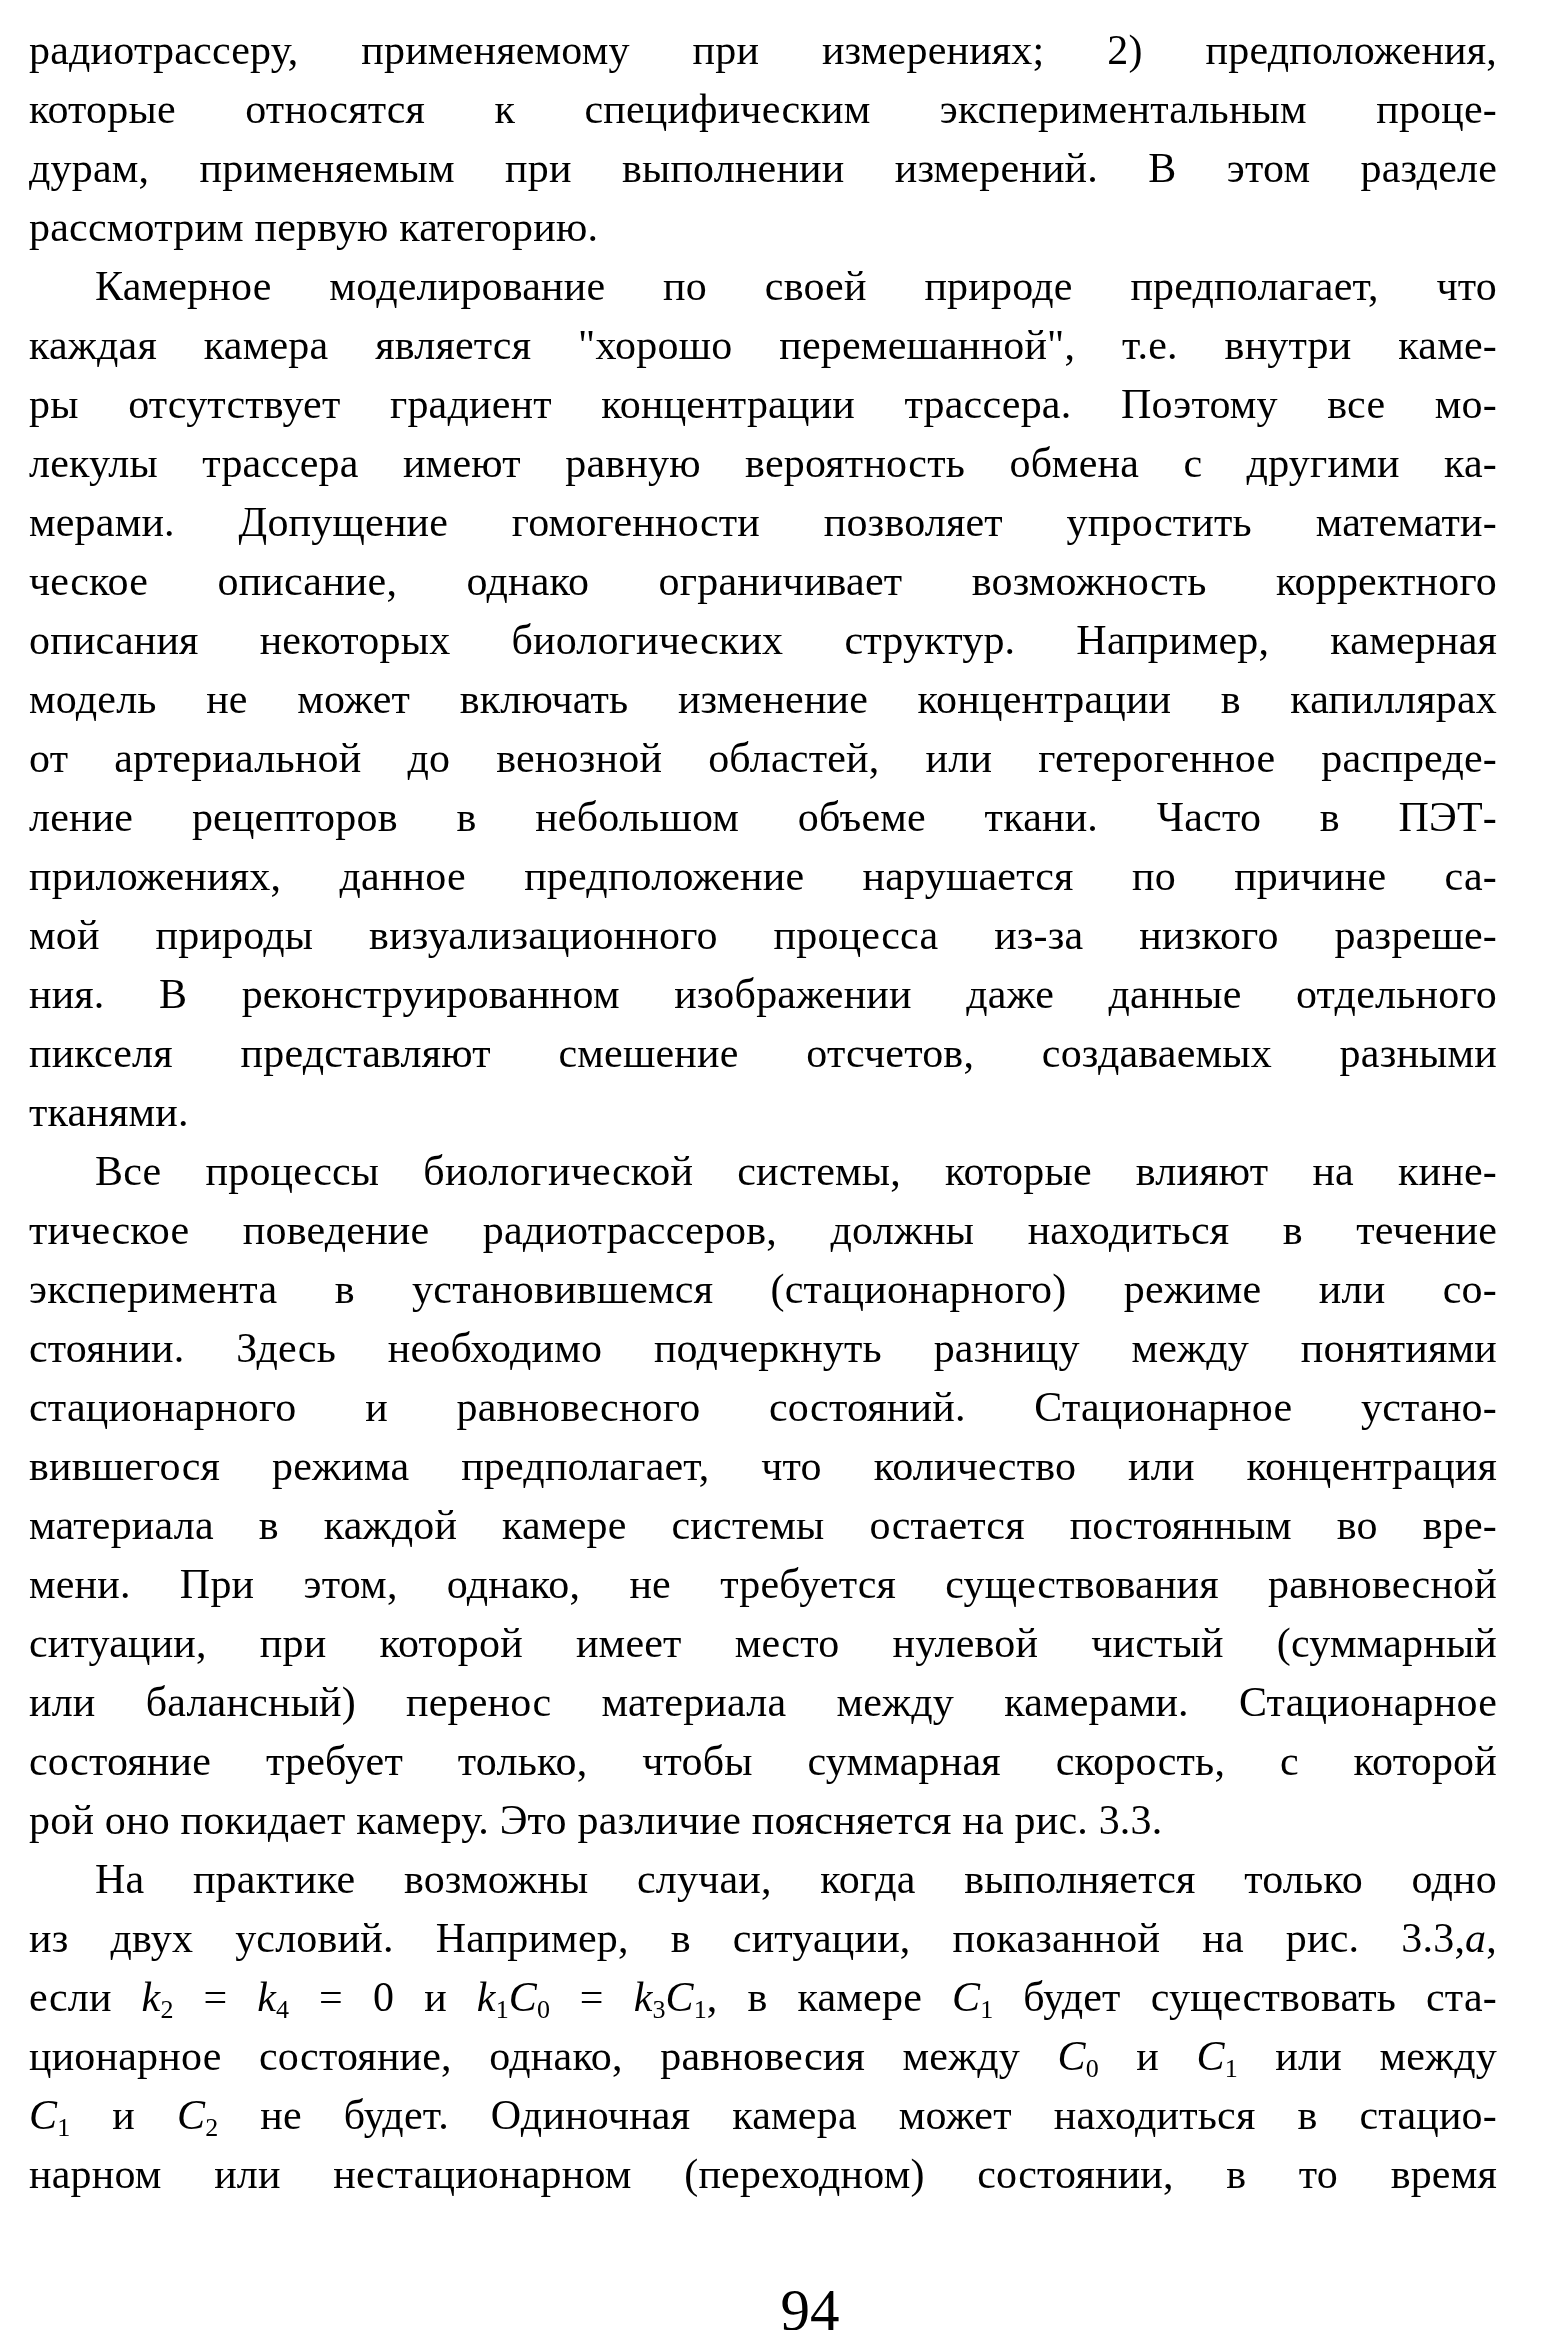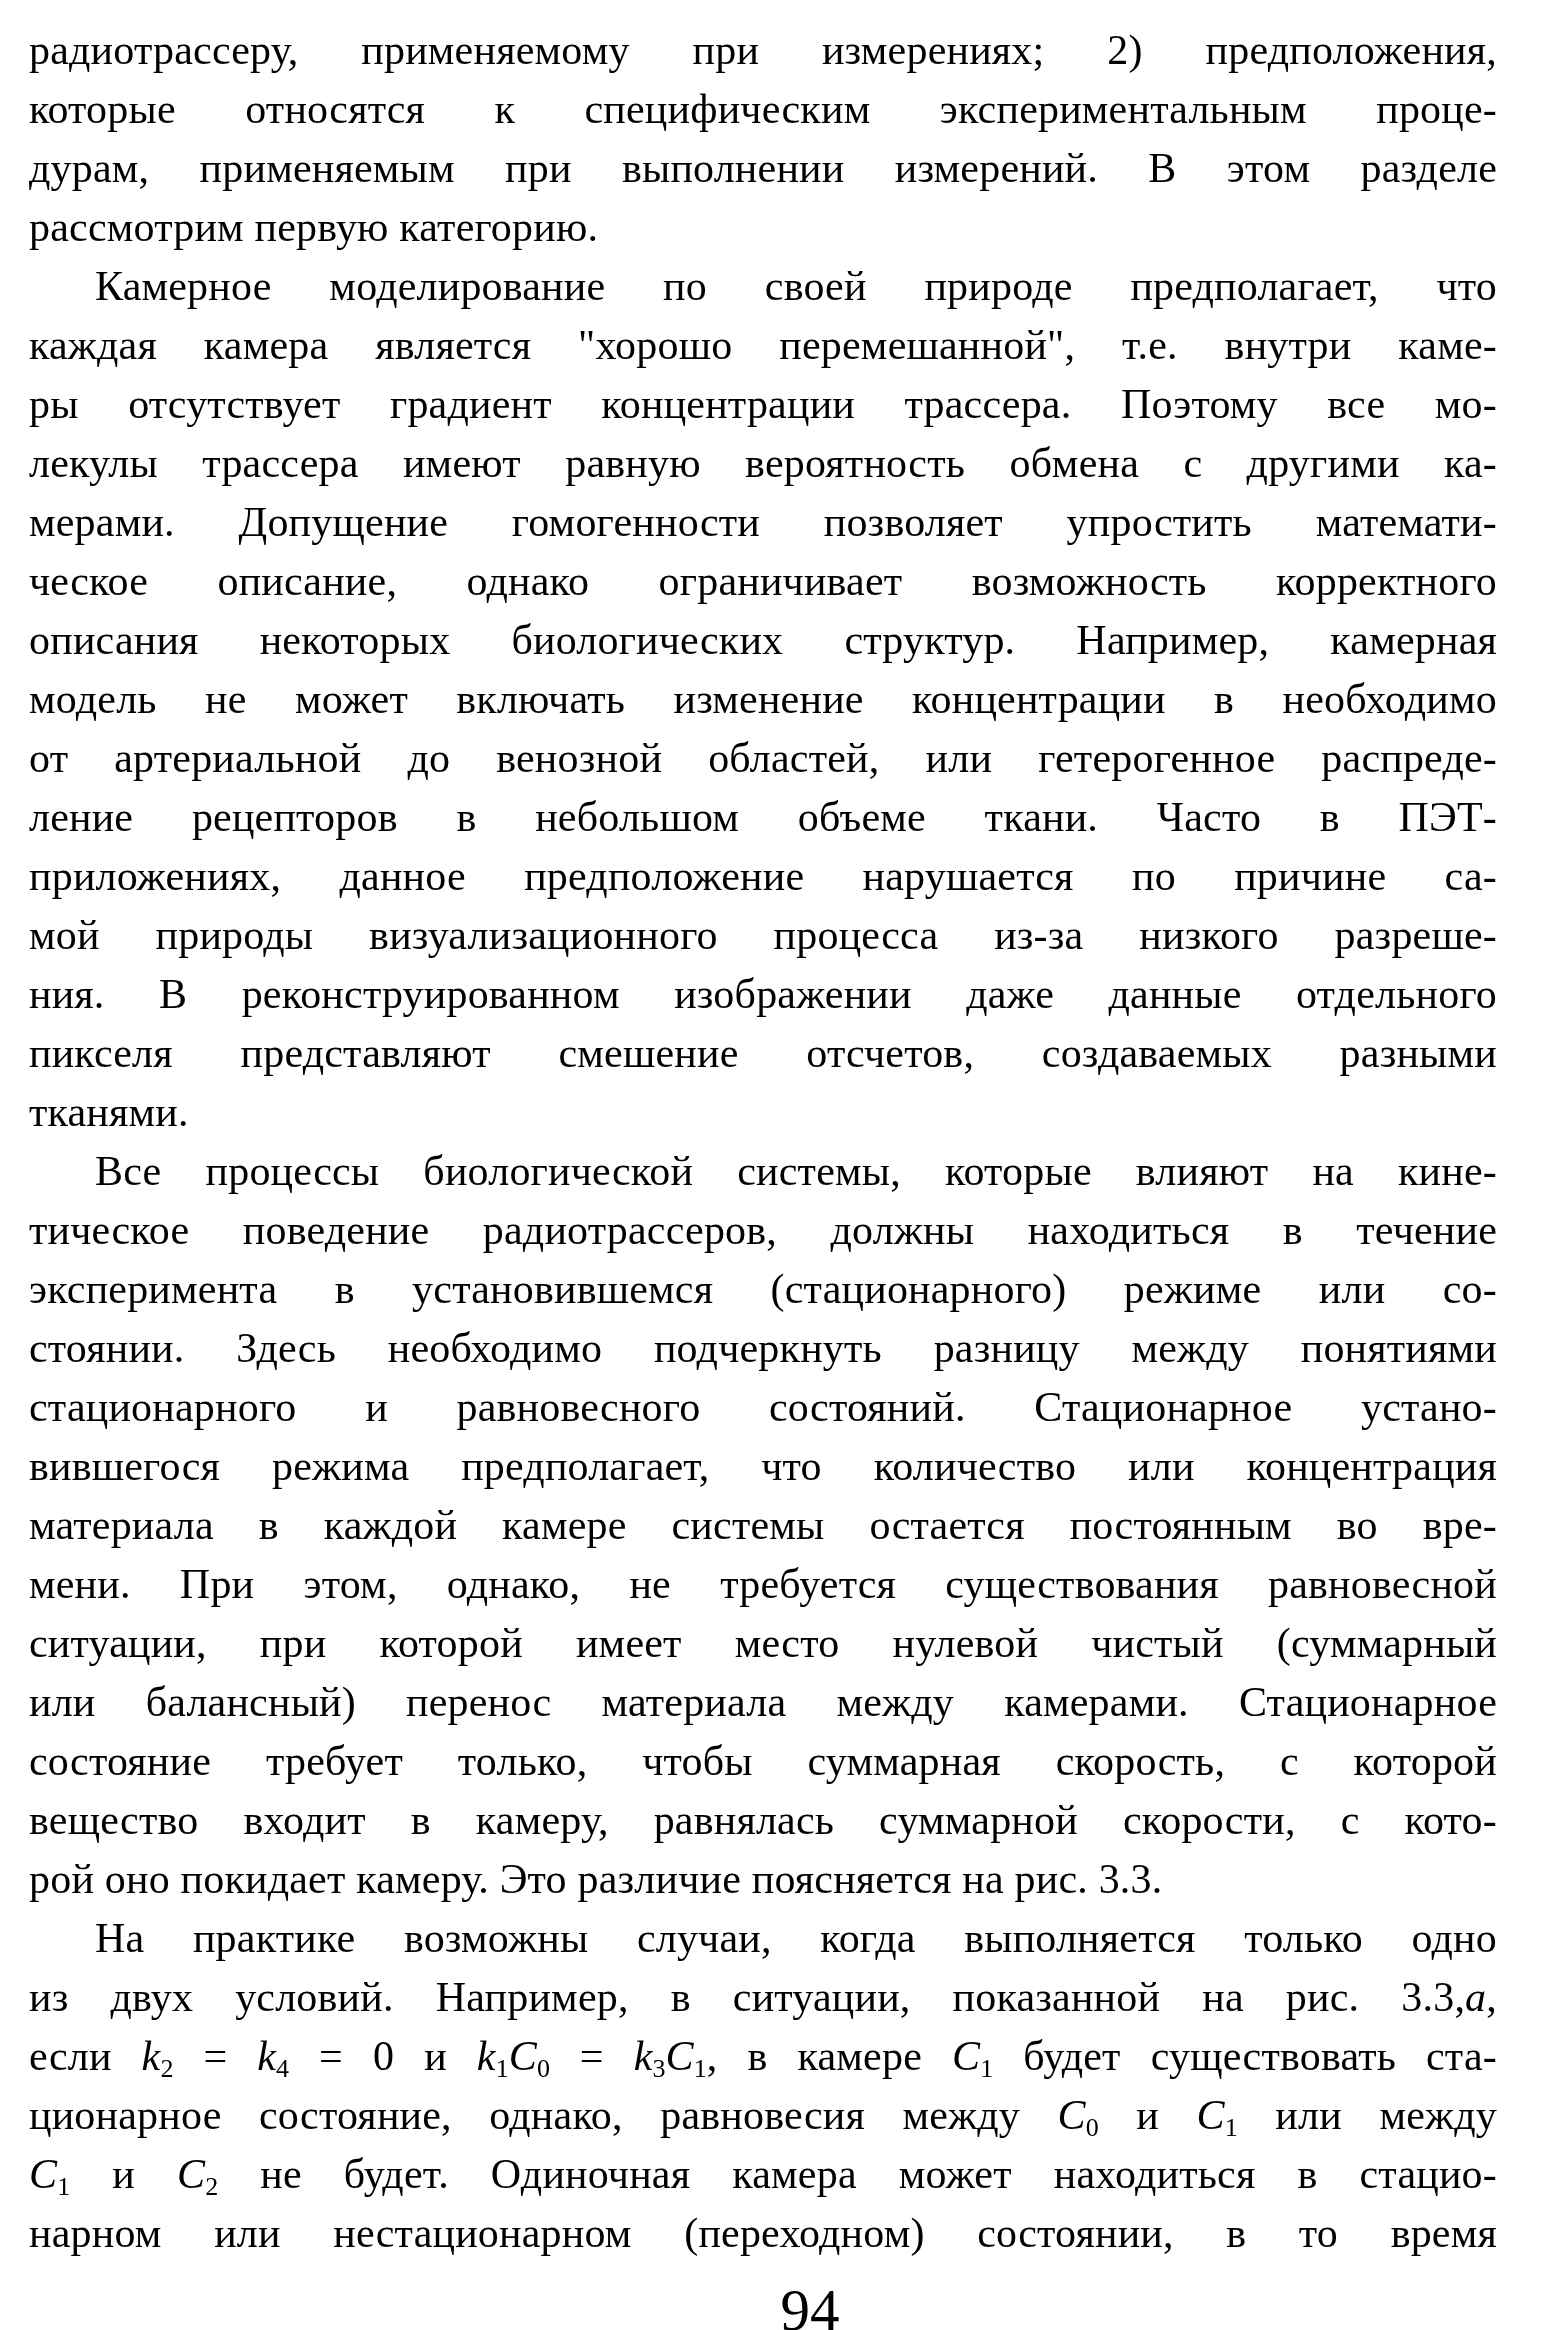--- a/index.html
+++ b/index.html
@@ -72,40 +72,39 @@
       <div class="line justify"><span>которые относятся к специфическим экспериментальным проце-</span></div>
       <div class="line justify"><span>дурам, применяемым при выполнении измерений. В этом разделе</span></div>
       <div class="line no-justify"><span>рассмотрим первую категорию.</span></div>
       <div class="line justify indent"><span>Камерное моделирование по своей природе предполагает, что</span></div>
       <div class="line justify"><span>каждая камера является "хорошо перемешанной", т.е. внутри каме-</span></div>
       <div class="line justify"><span>ры отсутствует градиент концентрации трассера. Поэтому все мо-</span></div>
       <div class="line justify"><span>лекулы трассера имеют равную вероятность обмена с другими ка-</span></div>
       <div class="line justify"><span>мерами. Допущение гомогенности позволяет упростить математи-</span></div>
       <div class="line justify"><span>ческое описание, однако ограничивает возможность корректного</span></div>
       <div class="line justify"><span>описания некоторых биологических структур. Например, камерная</span></div>
-      <div class="line justify"><span>модель не может включать изменение концентрации в необходимо</span></div>
+      <div class="line justify"><span>модель не может включать изменение концентрации в капиллярах</span></div>
       <div class="line justify"><span>от артериальной до венозной областей, или гетерогенное распреде-</span></div>
       <div class="line justify"><span>ление рецепторов в небольшом объеме ткани. Часто в ПЭТ-</span></div>
       <div class="line justify"><span>приложениях, данное предположение нарушается по причине са-</span></div>
       <div class="line justify"><span>мой природы визуализационного процесса из-за низкого разреше-</span></div>
       <div class="line justify"><span>ния. В реконструированном изображении даже данные отдельного</span></div>
       <div class="line justify"><span>пикселя представляют смешение отсчетов, создаваемых разными</span></div>
       <div class="line no-justify"><span>тканями.</span></div>
       <div class="line justify indent"><span>Все процессы биологической системы, которые влияют на кине-</span></div>
       <div class="line justify"><span>тическое поведение радиотрассеров, должны находиться в течение</span></div>
       <div class="line justify"><span>эксперимента в установившемся (стационарного) режиме или со-</span></div>
       <div class="line justify"><span>стоянии. Здесь необходимо подчеркнуть разницу между понятиями</span></div>
       <div class="line justify"><span>стационарного и равновесного состояний. Стационарное устано-</span></div>
       <div class="line justify"><span>вившегося режима предполагает, что количество или концентрация</span></div>
       <div class="line justify"><span>материала в каждой камере системы остается постоянным во вре-</span></div>
       <div class="line justify"><span>мени. При этом, однако, не требуется существования равновесной</span></div>
       <div class="line justify"><span>ситуации, при которой имеет место нулевой чистый (суммарный</span></div>
       <div class="line justify"><span>или балансный) перенос материала между камерами. Стационарное</span></div>
       <div class="line justify"><span>состояние требует только, чтобы суммарная скорость, с которой</span></div>
-      <div class="line justify"><span>вещество входит в камеру, равнялась суммарной скорости, с кото-</span></div>
       <div class="line no-justify"><span>рой оно покидает камеру. Это различие поясняется на рис. 3.3.</span></div>
       <div class="line justify indent"><span>На практике возможны случаи, когда выполняется только одно</span></div>
       <div class="line justify"><span>из двух условий. Например, в ситуации, показанной на рис. 3.3,</span><span class="it">а</span><span>,</span></div>
       <div class="line justify"><span>если </span><span class="it">k</span><span class="sb">2</span><span> = </span><span class="it">k</span><span class="sb">4</span><span> = 0 и </span><span class="it">k</span><span class="sb">1</span><span class="it">C</span><span class="sb">0</span><span> = </span><span class="it">k</span><span class="sb">3</span><span class="it">C</span><span class="sb">1</span><span>, в камере </span><span class="it">C</span><span class="sb">1</span><span> будет существовать ста-</span></div>
       <div class="line justify"><span>ционарное состояние, однако, равновесия между </span><span class="it">C</span><span class="sb">0</span><span> и </span><span class="it">C</span><span class="sb">1</span><span> или между</span></div>
       <div class="line justify"><span class="it">C</span><span class="sb">1</span><span> и </span><span class="it">C</span><span class="sb">2</span><span> не будет. Одиночная камера может находиться в стацио-</span></div>
       <div class="line justify"><span>нарном или нестационарном (переходном) состоянии, в то время</span></div>
     </div>
   <div class="page-number">94</div>
 </div>

